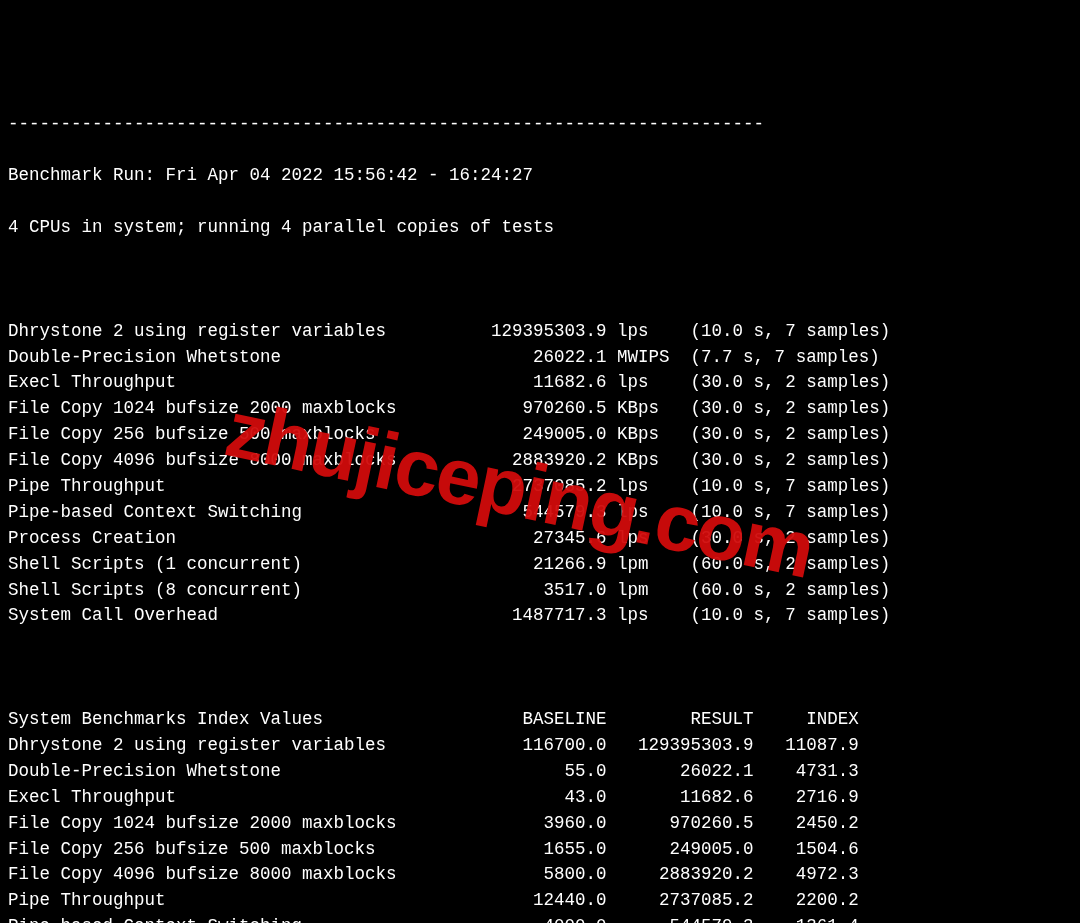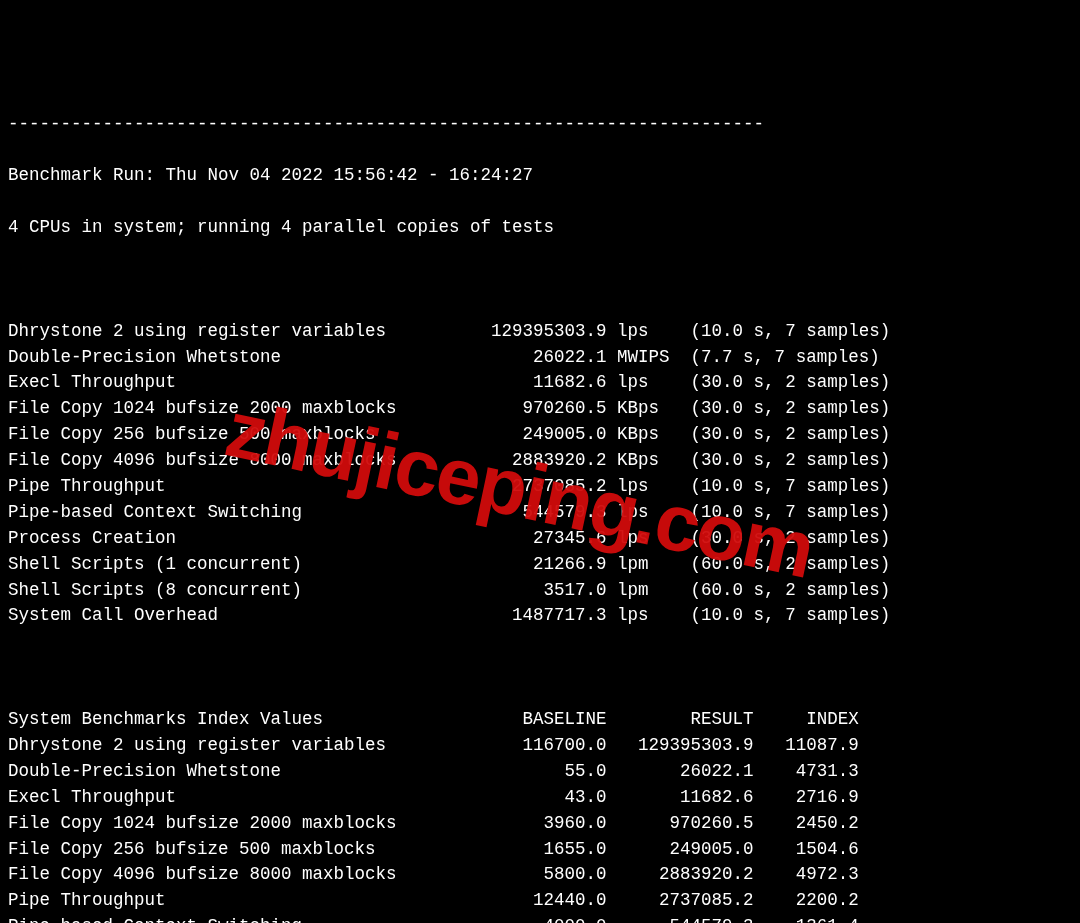--- a/index.html
+++ b/index.html
@@ -30,21 +30,21 @@
       opacity: 0.95;
       z-index: 5;
     }
   </style>
 </head>
 <body>
 
 
 
 <div class="line">------------------------------------------------------------------------</div>
-<div class="line">Benchmark Run: Thu Nov 04 2022 15:56:42 - 16:24:27</div>
+<div class="line">Benchmark Run: Fri Apr 04 2022 15:56:42 - 16:24:27</div>
 <div class="line">4 CPUs in system; running 4 parallel copies of tests</div>
 <div class="line"> </div>
 <div id="results-block"><div class="line">Dhrystone 2 using register variables          129395303.9 lps    (10.0 s, 7 samples)</div><div class="line">Double-Precision Whetstone                        26022.1 MWIPS  (7.7 s, 7 samples)</div><div class="line">Execl Throughput                                  11682.6 lps    (30.0 s, 2 samples)</div><div class="line">File Copy 1024 bufsize 2000 maxblocks            970260.5 KBps   (30.0 s, 2 samples)</div><div class="line">File Copy 256 bufsize 500 maxblocks              249005.0 KBps   (30.0 s, 2 samples)</div><div class="line">File Copy 4096 bufsize 8000 maxblocks           2883920.2 KBps   (30.0 s, 2 samples)</div><div class="line">Pipe Throughput                                 2737085.2 lps    (10.0 s, 7 samples)</div><div class="line">Pipe-based Context Switching                     544579.3 lps    (10.0 s, 7 samples)</div><div class="line">Process Creation                                  27345.6 lps    (30.0 s, 2 samples)</div><div class="line">Shell Scripts (1 concurrent)                      21266.9 lpm    (60.0 s, 2 samples)</div><div class="line">Shell Scripts (8 concurrent)                       3517.0 lpm    (60.0 s, 2 samples)</div><div class="line">System Call Overhead                            1487717.3 lps    (10.0 s, 7 samples)</div></div>
 <div class="line"> </div>
 <div id="index-block"><div class="line">System Benchmarks Index Values                   BASELINE        RESULT     INDEX</div><div class="line">Dhrystone 2 using register variables             116700.0   129395303.9   11087.9</div><div class="line">Double-Precision Whetstone                           55.0       26022.1    4731.3</div><div class="line">Execl Throughput                                     43.0       11682.6    2716.9</div><div class="line">File Copy 1024 bufsize 2000 maxblocks              3960.0      970260.5    2450.2</div><div class="line">File Copy 256 bufsize 500 maxblocks                1655.0      249005.0    1504.6</div><div class="line">File Copy 4096 bufsize 8000 maxblocks              5800.0     2883920.2    4972.3</div><div class="line">Pipe Throughput                                   12440.0     2737085.2    2200.2</div><div class="line">Pipe-based Context Switching                       4000.0      544579.3    1361.4</div></div>
 
 
 
 <div class="watermark">zhujiceping.com</div>
 

